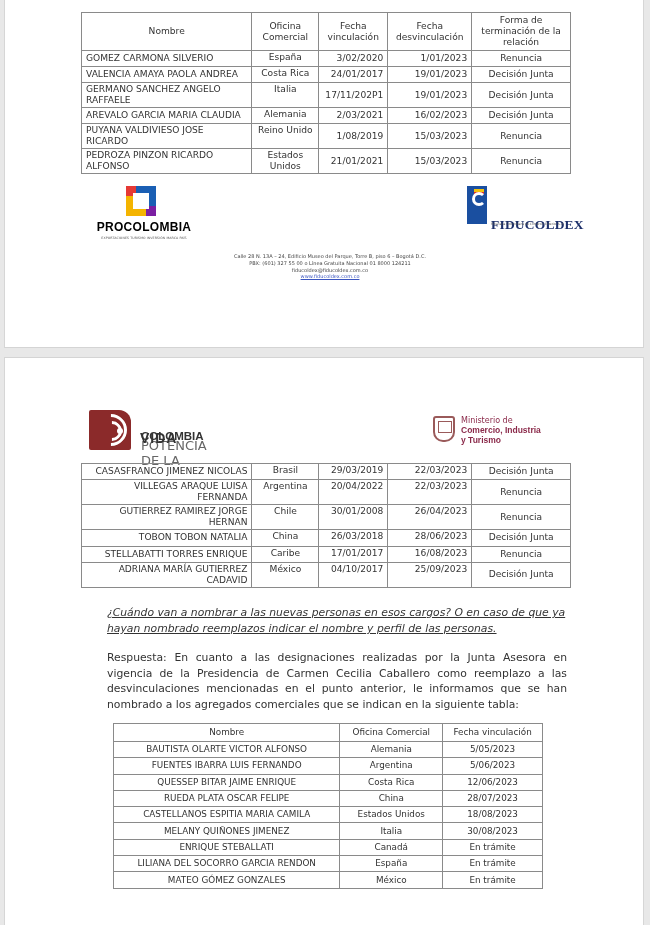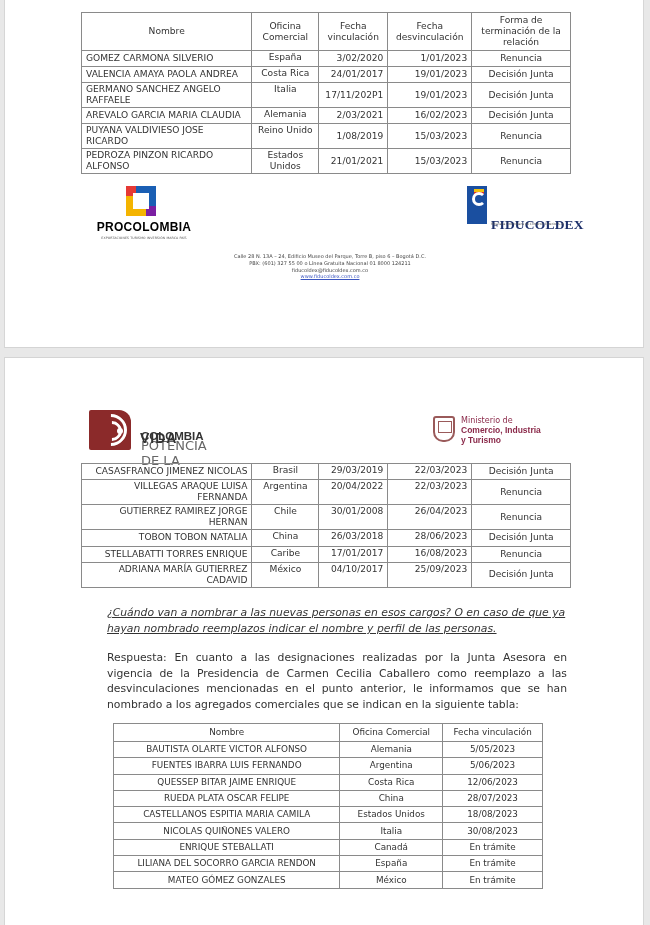--- a/index.html
+++ b/index.html
@@ -285,21 +285,21 @@
           <td>RUEDA PLATA OSCAR FELIPE</td>
           <td>China</td>
           <td>28/07/2023</td>
         </tr>
       <tr>
           <td>CASTELLANOS ESPITIA MARIA CAMILA</td>
           <td>Estados Unidos</td>
           <td>18/08/2023</td>
         </tr>
       <tr>
-          <td>NICOLAS QUIÑONES VALERO</td>
+          <td>MELANY QUIÑONES JIMENEZ</td>
           <td>Italia</td>
           <td>30/08/2023</td>
         </tr>
       <tr>
           <td>ENRIQUE STEBALLATI</td>
           <td>Canadá</td>
           <td>En trámite</td>
         </tr>
       <tr>
           <td>LILIANA DEL SOCORRO GARCIA RENDON</td>

